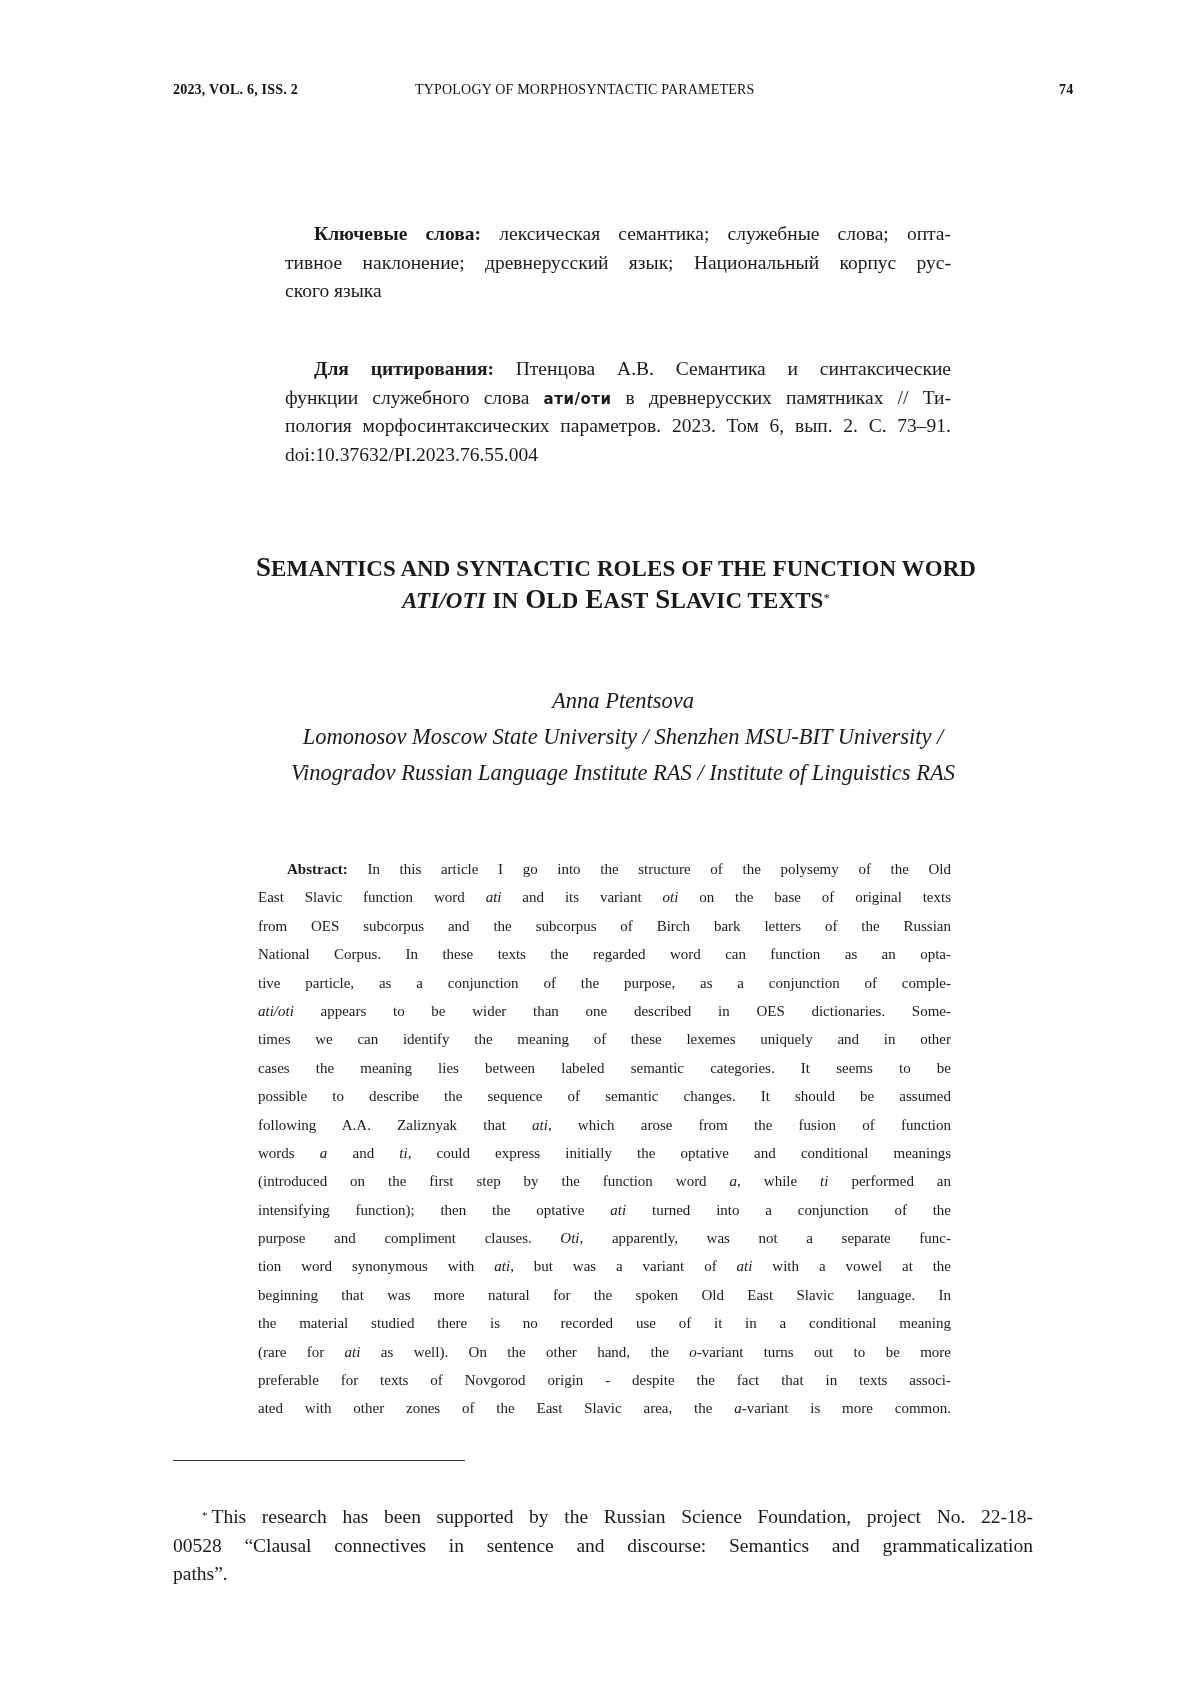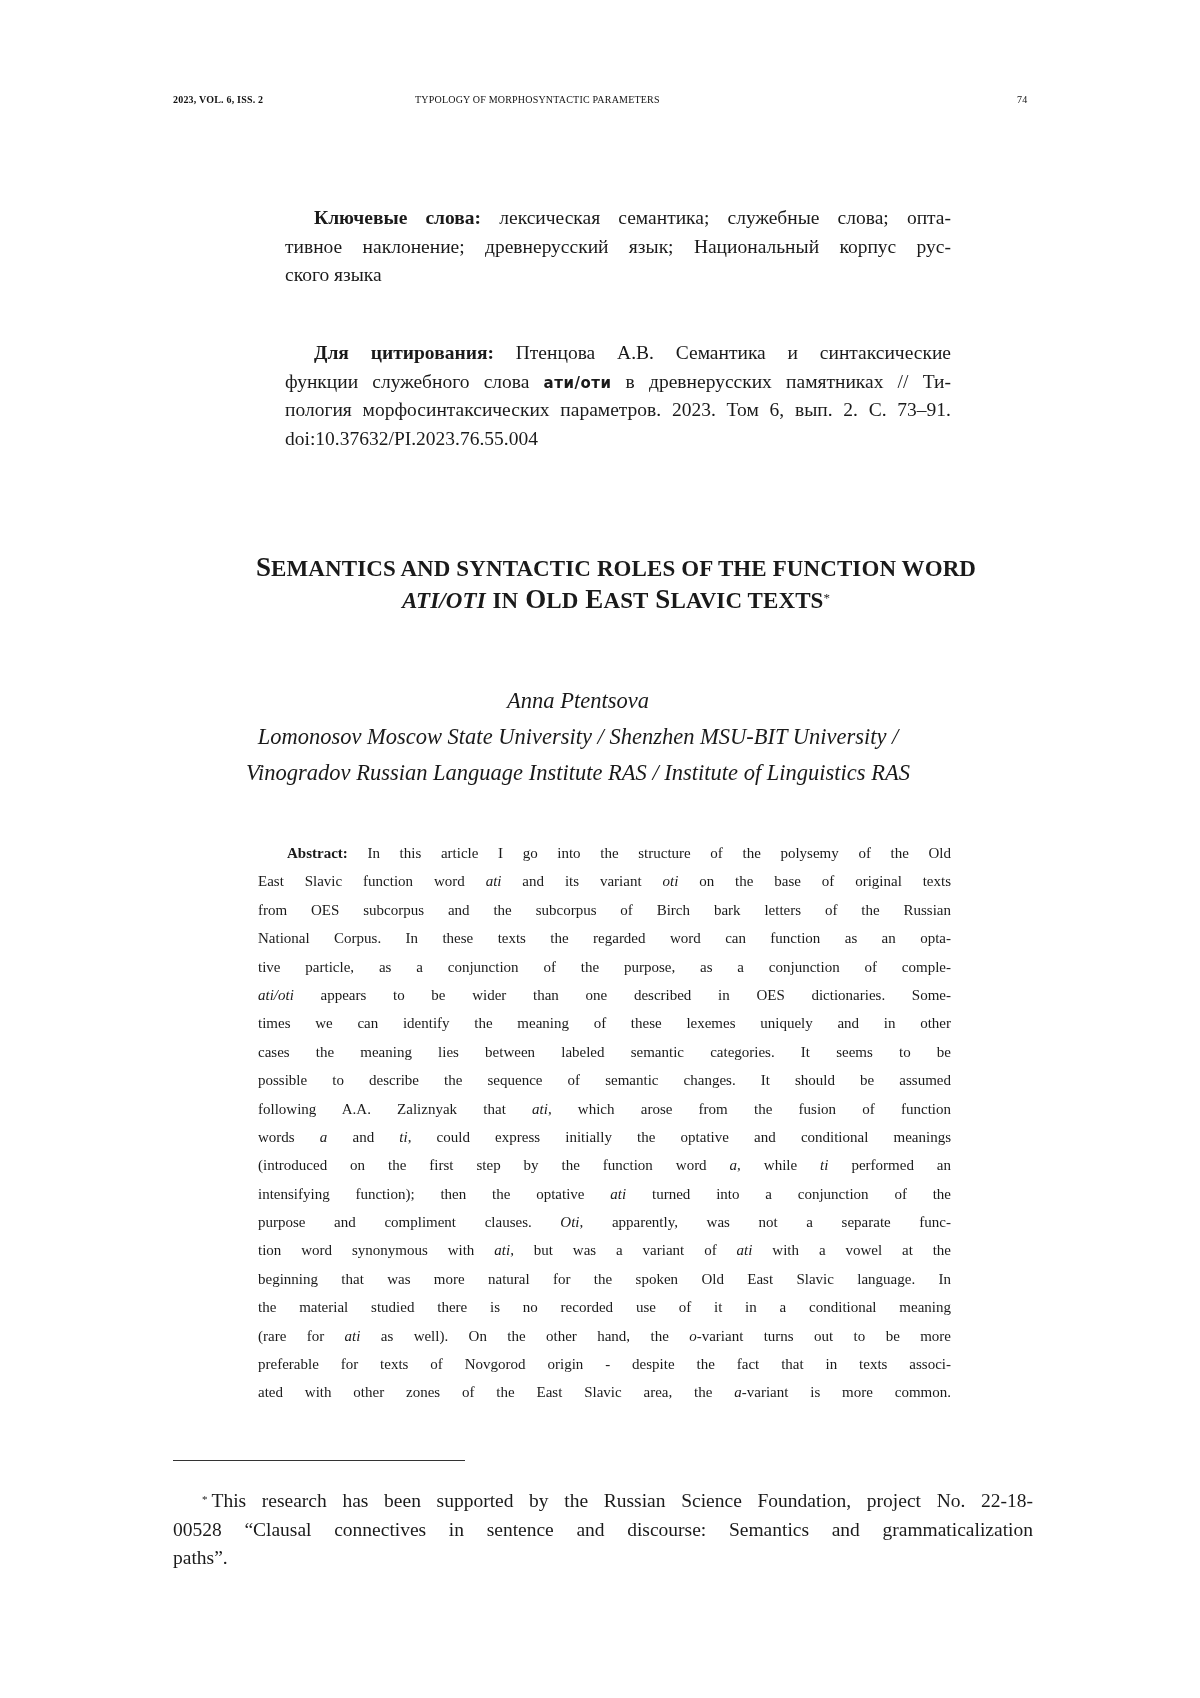--- a/index.html
+++ b/index.html
@@ -1,44 +1,44 @@
 <!DOCTYPE html>
 <html><head>
   <meta charset="utf-8">
   <style>
     html, body { margin: 0; padding: 0; background: #ffffff; }
     body { width: 1200px; height: 1698px; position: relative; overflow: hidden;
            font-family: "Liberation Serif", "DejaVu Serif", serif; color: #1a1a1a; }
     .page { position: absolute; left: 0; top: 0; width: 1200px; height: 1698px; }
 
     
-    .rh { position: absolute; top: 82px; font-size: 10px; letter-spacing: 0.2px; color: #111; margin-top: 12px; }
+    .rh { position: absolute; top: 82px; font-size: 14px; letter-spacing: 0.2px; color: #111; }
     .rh-left { left: 173px; font-weight: bold; }
     .rh-center { left: 415px; }
-    .rh-right { left: 1017px; font-weight: normal; }
+    .rh-right { left: 1059px; font-weight: bold; }
 
     
     .block { position: absolute; font-size: 19.5px; line-height: 28.5px; }
     .line { display: block; text-align: justify; text-align-last: justify; white-space: nowrap; height: 28.5px; }
     .line.last { text-align-last: left; }
-    .ind { padding-left: 29px; }
+    .ind { padding-left: 29px; margin-top: 16px; }
     b { font-weight: bold; }
     i { font-style: italic; }
 
     .kw { left: 285px; top: 204px; width: 666px; }
     .cite { left: 285px; top: 339px; width: 666px; }
 
     
     .title { position: absolute; left: 16px; width: 1200px; top: 552px; text-align: center;
              font-size: 27px; font-weight: bold; line-height: 31px; letter-spacing: 0.1px; }
     .title .sc { font-size: 23px; }
     .title sup { font-size: 13px; font-weight: normal; vertical-align: top; position: relative; top: -2px; }
 
     .author-block { position: absolute; left: 0; width: 1156px; top: 683px; text-align: center;
-                    font-size: 22.5px; font-style: italic; line-height: 36px; }
+                    font-size: 22.5px; font-style: italic; line-height: 36px; padding-left: 45px; }
 
     .abstract { left: 258px; top: 839px; width: 693px; font-size: 15px; line-height: 28.4px; }
     .abstract .line { height: 28.4px; }
 
     .fn-rule { position: absolute; left: 173px; top: 1460px; width: 292px; height: 0; border-top: 1.5px solid #333; }
     .footnote { left: 173px; top: 1481px; width: 860px; font-size: 19.5px; line-height: 39px; }
     .footnote sup { font-size: 11px; vertical-align: top; position: relative; top: -1px; margin-right: 4px; }
     .oldcyr { font-family: "DejaVu Sans", sans-serif; font-weight: bold; font-size: 15px; letter-spacing: 0.5px; margin-top: 13px; }
   </style>
 </head>

